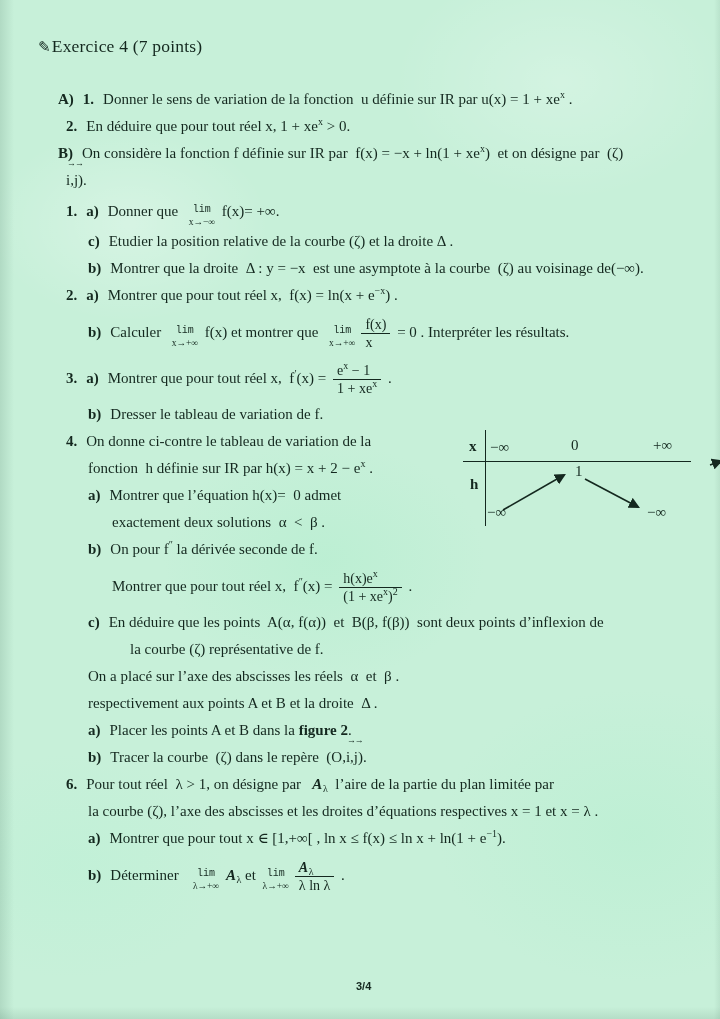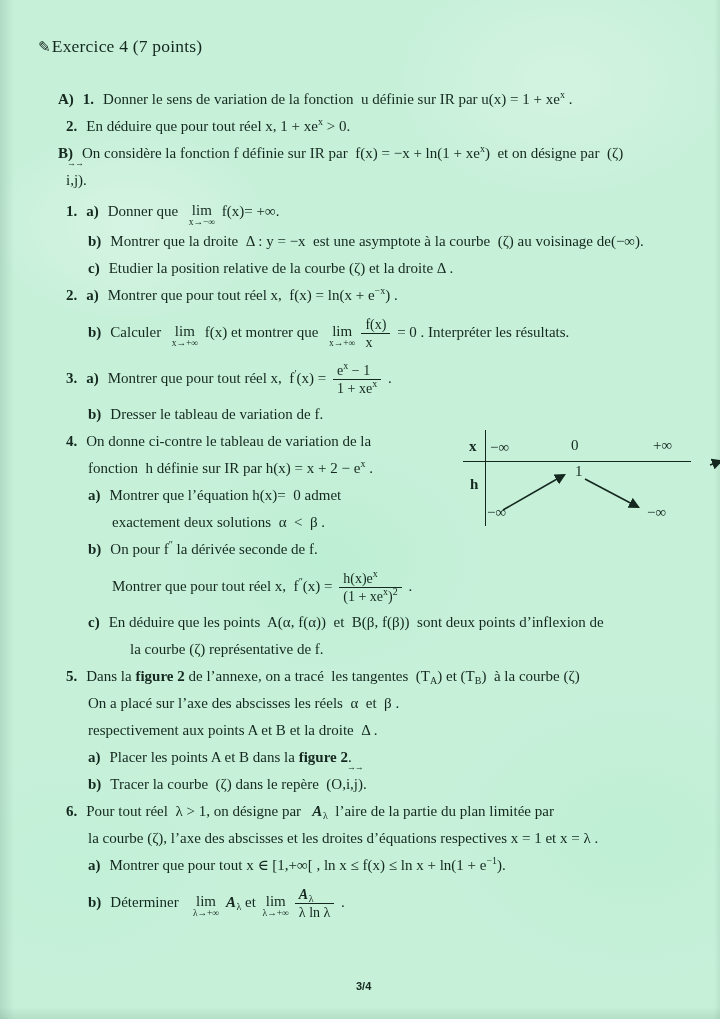--- a/index.html
+++ b/index.html
@@ -35,21 +35,21 @@
   .i3{padding-left:72px;}
   .i4{padding-left:90px;}
   .lab{font-weight:bold;margin-right:9px;}
   .b{font-weight:bold;}
   sup{font-size:10px;line-height:0;vertical-align:6px;}
   sub{font-size:10px;line-height:0;vertical-align:-3px;}
   .frac{display:inline-block;text-align:left;vertical-align:middle;margin:0 3px;line-height:normal;}
   .frac .num,.frac .den{display:block;font-size:14px;line-height:17px;padding:0 4px;}
   .frac .num{border-bottom:1.3px solid currentColor;}
   .lim{display:inline-block;text-align:center;vertical-align:-9px;margin:0 3px;line-height:normal;}
-  .lim .top{display:block;font-size:15px;line-height:14px;}
+  .lim .top{display:block;font-size:10px;line-height:14px;font-family:Liberation Mono, monospace;}
   .lim .under{display:block;font-size:9.5px;line-height:10px;}
   .vec{display:inline-block;position:relative;}
   .vec .ar{position:absolute;top:-8px;left:1px;font-size:9px;line-height:8px;}
   .scr{font-style:italic;font-weight:bold;letter-spacing:.5px;}
 
   .vtable{position:absolute;left:463px;top:430px;width:256px;height:100px;font-size:15px;}
   .vtable span{position:absolute;}
   .vt-vline{left:22px;top:0;width:1.4px;height:96px;background:#14281f;}
   .vt-hline{left:0;top:31px;width:228px;height:1.4px;background:#14281f;}
   .vt-x{left:6px;top:8px;font-weight:bold;}
@@ -74,35 +74,34 @@
 <div class="edge-right"></div>
 
 <div class="title"><span class="picon">✎</span><span>Exercice 4 (7 points)</span></div>
 
 <div id="doc">
     <div class="line i0"><span class="lab">A)</span><span class="lab">1.</span><span class="t">Donner le sens de variation de la fonction  u définie sur IR par u(x) = 1 + xe</span><sup>x</sup><span class="t"> .</span></div>
     <div class="line i1"><span class="lab">2.</span><span class="t">En déduire que pour tout réel x, 1 + xe</span><sup>x</sup><span class="t"> &gt; 0.</span></div>
     <div class="line i0"><span class="lab">B)</span><span class="t">On considère la fonction f définie sur IR par  f(x) = −x + ln(1 + xe</span><sup>x</sup><span class="t">)  et on désigne par  (ζ)</span></div>
     <div class="line i1"><span class="vec"><span class="ar">→</span><span>i</span></span><span class="t">,</span><span class="vec"><span class="ar">→</span><span>j</span></span><span class="t">).</span></div>
     <div class="line i1 med"><span class="lab">1.</span><span class="lab">a)</span><span class="t">Donner que  </span><span class="lim"><span class="top">lim</span><span class="under">x→−∞</span></span><span class="t"> f(x)= +∞.</span></div>
+    <div class="line i2"><span class="lab">c)</span><span class="t">Etudier la position relative de la courbe (ζ) et la droite Δ .</span></div>
     <div class="line i2"><span class="lab">b)</span><span class="t">Montrer que la droite  Δ : y = −x  est une asymptote à la courbe  (ζ) au voisinage de(−∞).</span></div>
-    <div class="line i2"><span class="lab">c)</span><span class="t">Etudier la position relative de la courbe (ζ) et la droite Δ .</span></div>
     <div class="line i1"><span class="lab">2.</span><span class="lab">a)</span><span class="t">Montrer que pour tout réel x,  f(x) = ln(x + e</span><sup>−x</sup><span class="t">) .</span></div>
     <div class="line i2 tall"><span class="lab">b)</span><span class="t">Calculer  </span><span class="lim"><span class="top">lim</span><span class="under">x→+∞</span></span><span class="t"> f(x) et montrer que  </span><span class="lim"><span class="top">lim</span><span class="under">x→+∞</span></span><span class="frac"><span class="num"><span class="t">f(x)</span></span><span class="den"><span class="t">x</span></span></span><span class="t"> = 0 . Interpréter les résultats.</span></div>
     <div class="line i1 tall"><span class="lab">3.</span><span class="lab">a)</span><span class="t">Montrer que pour tout réel x,  f</span><sup>′</sup><span class="t">(x) = </span><span class="frac"><span class="num"><span class="t">e</span><sup>x</sup><span class="t"> − 1</span></span><span class="den"><span class="t">1 + xe</span><sup>x</sup></span></span><span class="t"> .</span></div>
     <div class="line i2"><span class="lab">b)</span><span class="t">Dresser le tableau de variation de f.</span></div>
     <div class="line i1"><span class="lab">4.</span><span class="t">On donne ci-contre le tableau de variation de la</span></div>
     <div class="line i2"><span class="t">fonction  h définie sur IR par h(x) = x + 2 − e</span><sup>x</sup><span class="t"> .</span></div>
     <div class="line i2"><span class="lab">a)</span><span class="t">Montrer que l’équation h(x)=  0 admet</span></div>
     <div class="line i3"><span class="t">exactement deux solutions  α  &lt;  β .</span></div>
     <div class="line i2"><span class="lab">b)</span><span class="t">On pour f</span><sup>″</sup><span class="t"> la dérivée seconde de f.</span></div>
     <div class="line i3 tall"><span class="t">Montrer que pour tout réel x,  f</span><sup>″</sup><span class="t">(x) = </span><span class="frac"><span class="num"><span class="t">h(x)e</span><sup>x</sup></span><span class="den"><span class="t">(1 + xe</span><sup>x</sup><span class="t">)</span><sup>2</sup></span></span><span class="t"> .</span></div>
     <div class="line i2"><span class="lab">c)</span><span class="t">En déduire que les points  A(α, f(α))  et  B(β, f(β))  sont deux points d’inflexion de</span></div>
     <div class="line i4"><span class="t">la courbe (ζ) représentative de f.</span></div>
-    <div class="line i1"><span class="lab">5.</span><span class="t">Dans la </span><span class="b">figure 2</span><span class="t"> de l’annexe, on a tracé  les tangentes  (T</span><sub>A</sub><span class="t">) et (T</span><sub>B</sub><span class="t">)  à la courbe (ζ)</span></div>
     <div class="line i2"><span class="t">On a placé sur l’axe des abscisses les réels  α  et  β .</span></div>
     <div class="line i2"><span class="t">respectivement aux points A et B et la droite  Δ .</span></div>
     <div class="line i2"><span class="lab">a)</span><span class="t">Placer les points A et B dans la </span><span class="b">figure 2</span><span class="t">.</span></div>
     <div class="line i2"><span class="lab">b)</span><span class="t">Tracer la courbe  (ζ) dans le repère  (O,</span><span class="vec"><span class="ar">→</span><span>i</span></span><span class="t">,</span><span class="vec"><span class="ar">→</span><span>j</span></span><span class="t">).</span></div>
     <div class="line i1"><span class="lab">6.</span><span class="t">Pour tout réel  λ &gt; 1, on désigne par   </span><span class="scr">A</span><sub>λ</sub><span class="t">  l’aire de la partie du plan limitée par</span></div>
     <div class="line i2"><span class="t">la courbe (ζ), l’axe des abscisses et les droites d’équations respectives x = 1 et x = λ .</span></div>
     <div class="line i2"><span class="lab">a)</span><span class="t">Montrer que pour tout x ∈ [1,+∞[ , ln x ≤ f(x) ≤ ln x + ln(1 + e</span><sup>−1</sup><span class="t">).</span></div>
     <div class="line i2 tall"><span class="lab">b)</span><span class="t">Déterminer   </span><span class="lim"><span class="top">lim</span><span class="under">λ→+∞</span></span><span class="t"> </span><span class="scr">A</span><sub>λ</sub><span class="t"> et </span><span class="lim"><span class="top">lim</span><span class="under">λ→+∞</span></span><span class="frac"><span class="num"><span class="scr">A</span><sub>λ</sub></span><span class="den"><span class="t">λ ln λ</span></span></span><span class="t"> .</span></div>
   </div>
 

